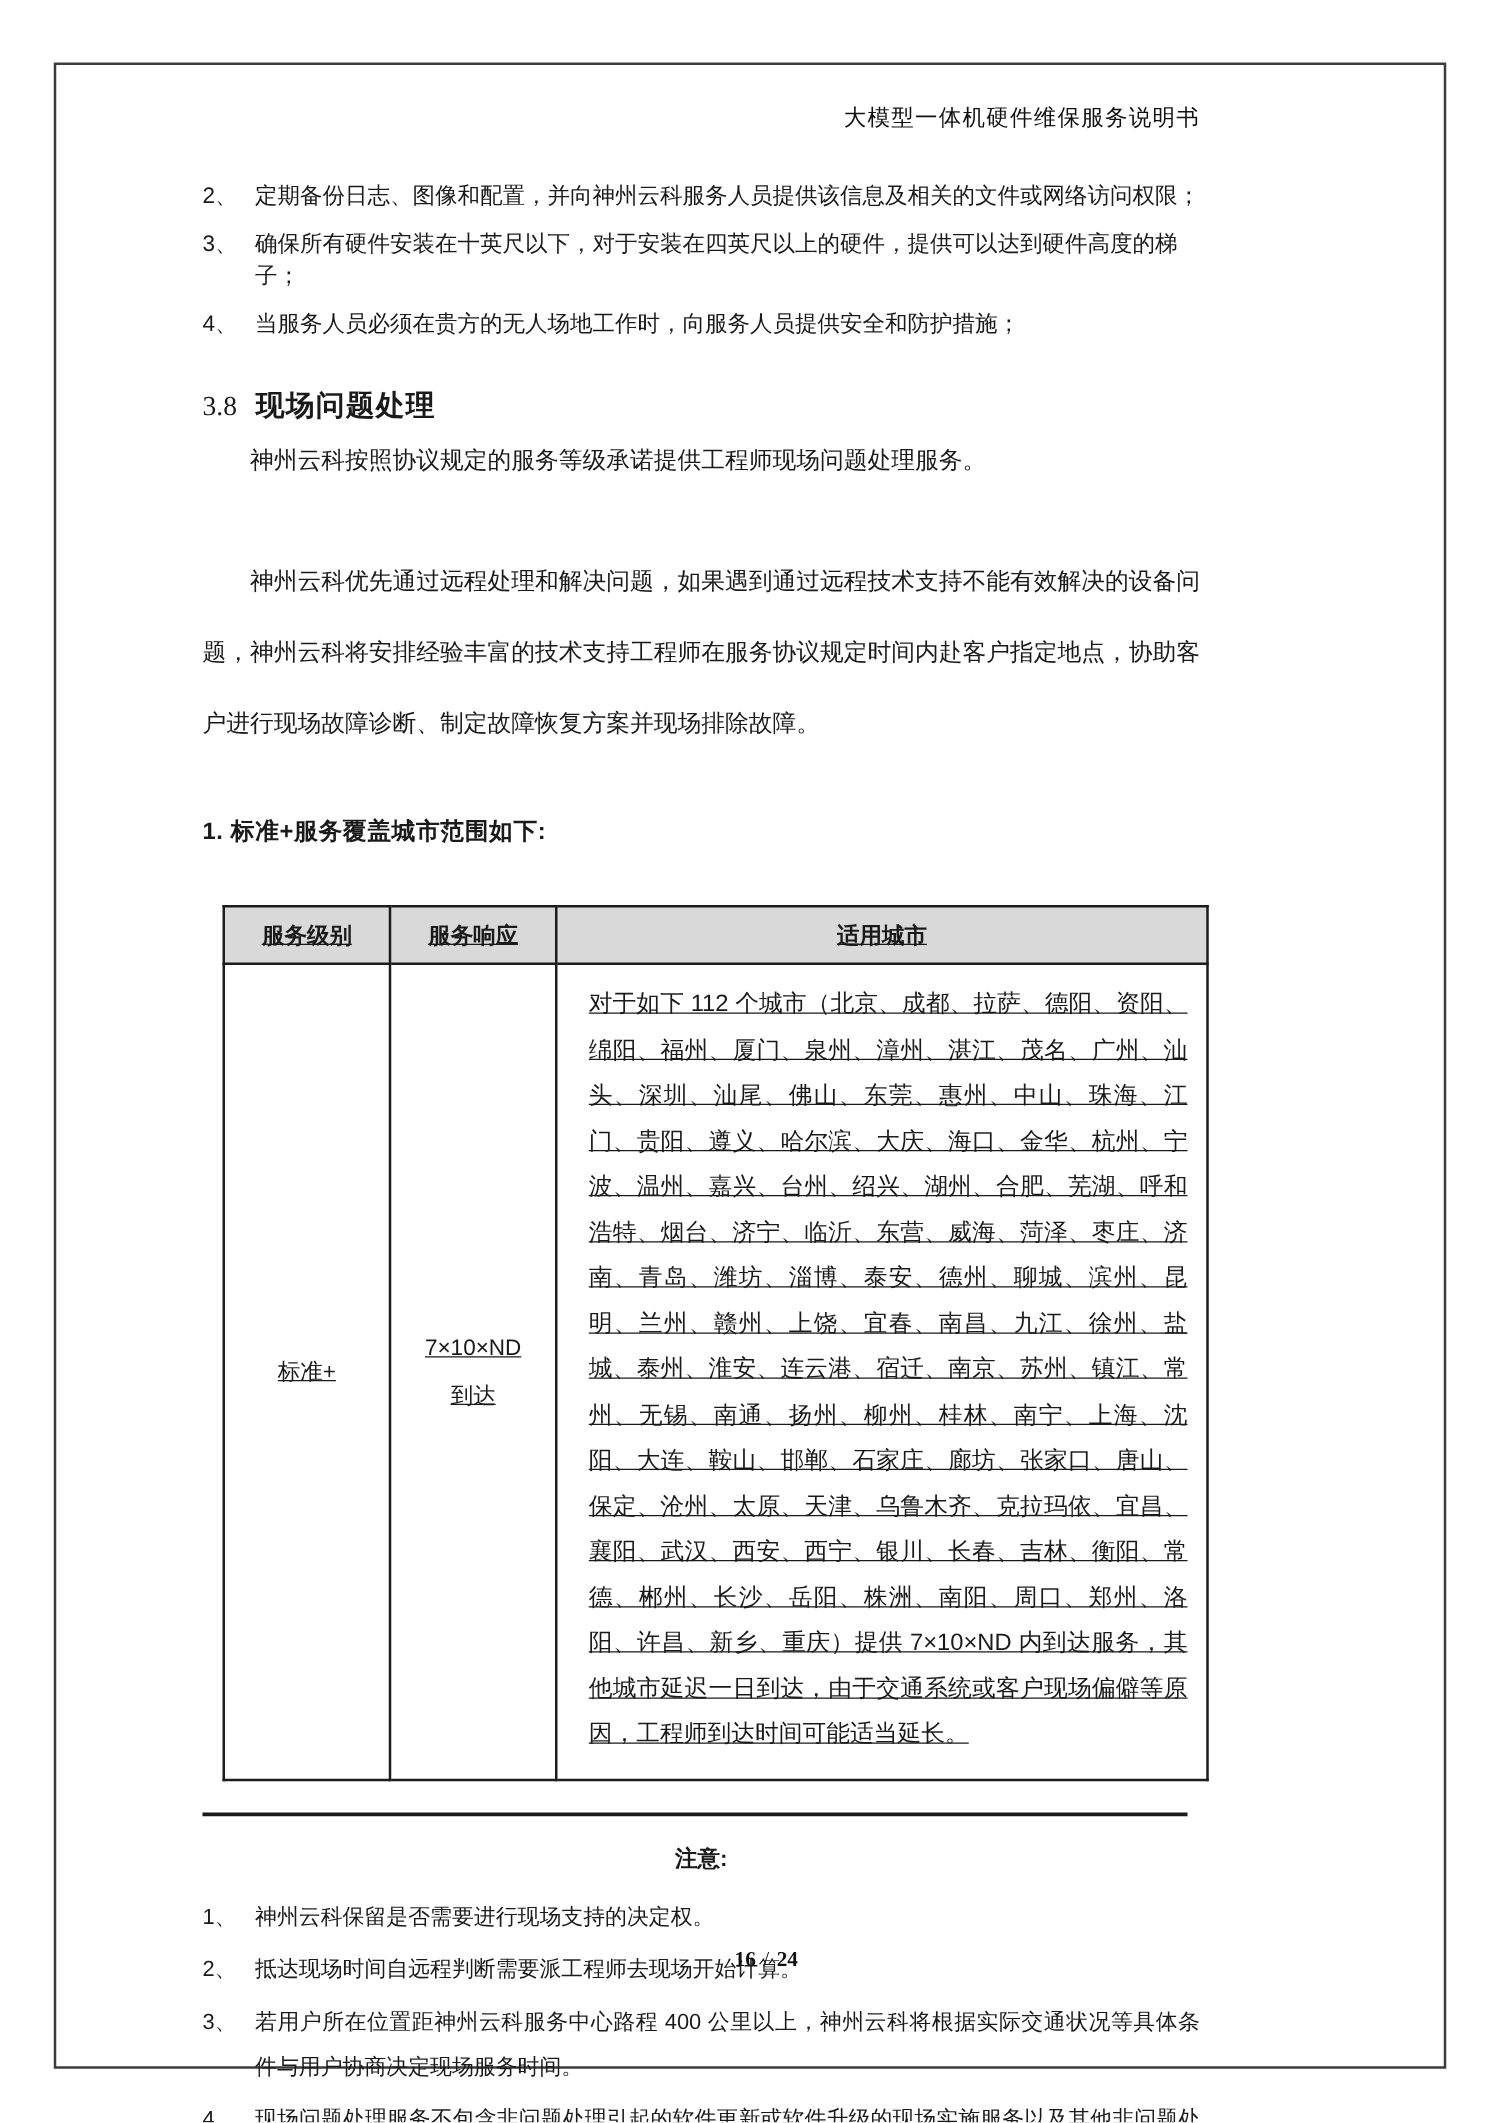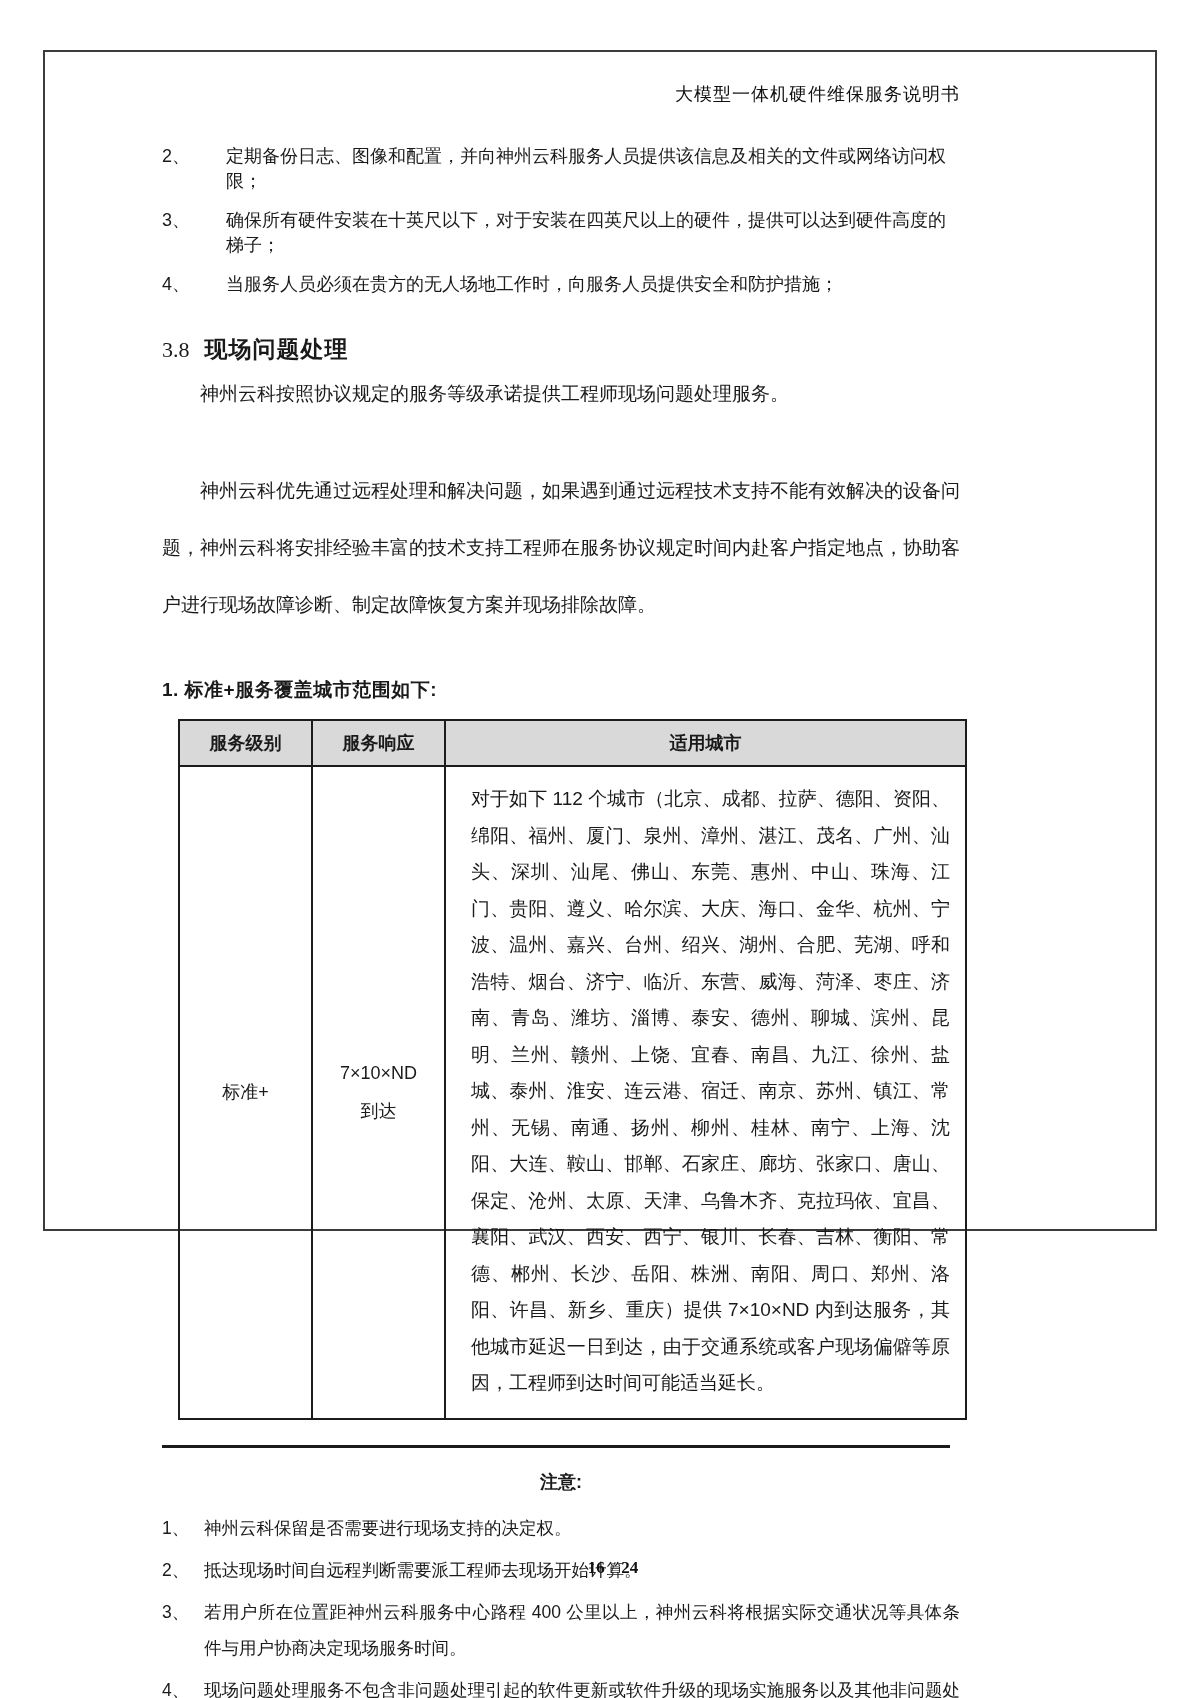--- a/index.html
+++ b/index.html
@@ -12,38 +12,38 @@
     height: 1698px;
     background: #ffffff;
     overflow: hidden;
   }
 
   .frame {
     position: absolute;
     left: 43px;
     top: 50px;
     width: 1114px;
-    height: 1181px;
+    height: 1605px;
     border: 2px solid #3c3c3c;
     padding: 30px 195px 0 117px;
   }
 
   .doc-header {
     text-align: right;
     font-family: "Liberation Serif", "DejaVu Serif", serif;
     font-size: 18px;
     line-height: 24px;
     letter-spacing: 1px;
     color: #111111;
   }
 
   .pre-list { margin-top: 38px; }
   .li-row { display: flex; margin-bottom: 14px; }
   .li-num { width: 42px; flex: 0 0 42px; font-size: 18px; line-height: 25px; }
-  .li-text { flex: 1; font-size: 18px; line-height: 25px; margin-left: 22px; }
+  .li-text { flex: 1; font-size: 18px; line-height: 25px; }
 
   .sec-heading { margin-top: 37px; display: flex; align-items: baseline; }
   .sec-num {
     font-family: "Liberation Serif", "DejaVu Serif", serif;
     font-size: 22px;
     margin-right: 15px;
   }
   .sec-title { font-size: 23px; font-weight: bold; letter-spacing: 1px; }
 
   .para {
@@ -56,25 +56,26 @@
   .para-first { margin-top: 40px; }
 
   .coverage-heading {
     margin-top: 44px;
     font-size: 19px;
     font-weight: bold;
     letter-spacing: 0.5px;
   }
 
   table.coverage {
-    margin-top: 16px;
+    margin-top: 46px;
     margin-left: 16px;
     width: 789px;
     border-collapse: collapse;
     table-layout: fixed;
+    text-decoration: underline;
   }
   table.coverage th, table.coverage td { border: 2px solid #1c1c1c; }
   table.coverage th {
     height: 46px;
     background: #d9d9d9; 
     font-size: 18px;
     font-weight: bold;
     text-align: center;
     vertical-align: middle;
   }

